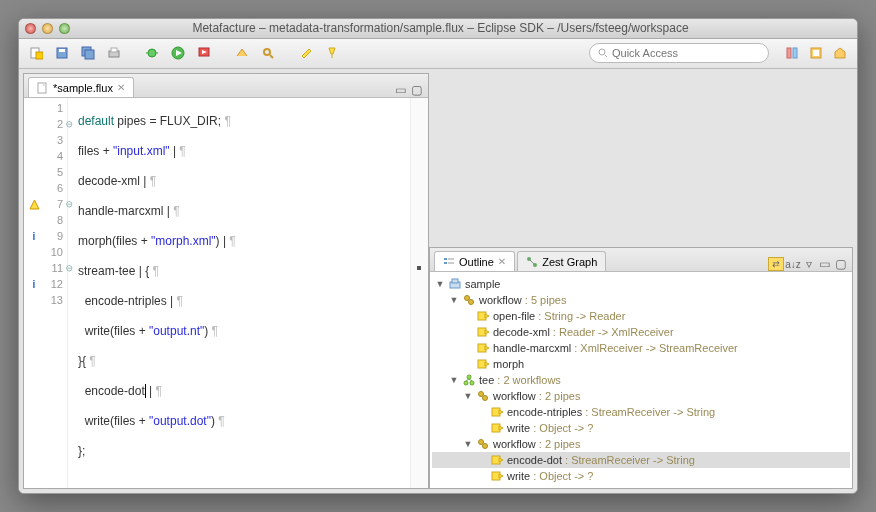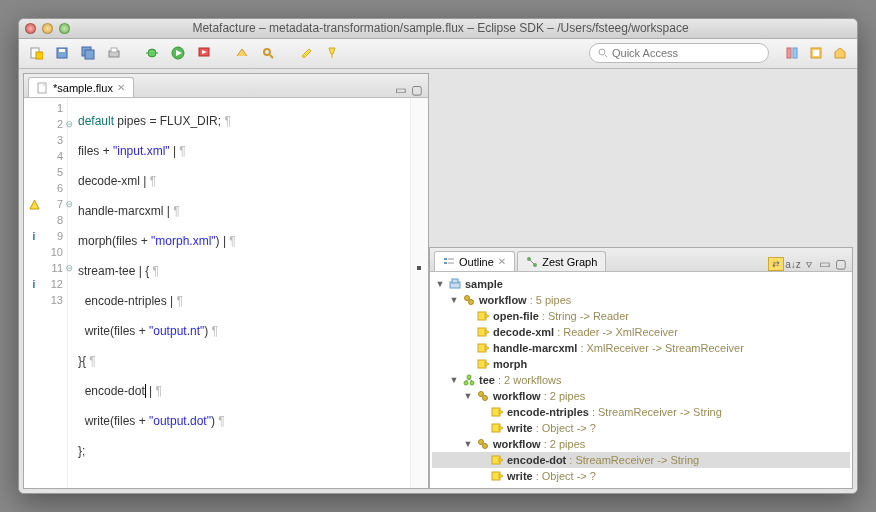--- a/index.html
+++ b/index.html
@@ -38,21 +38,21 @@
 .pilcrow { color:#bbb; }
 .cursor { border-right:1px solid #000; animation:blink 1s infinite; }
 @keyframes blink{50%{border-color:transparent;}}
 .ovpane { position:absolute; right:0; top:0; width:18px; height:100%; background:#fafafa; border-left:1px solid #eee; }
 .ovcur { width:4px; height:4px; background:#555; position:absolute; right:7px; top:168px; }
 .outline { flex:1; overflow:auto; font-size:11px; padding:4px 2px; }
 .onode { display:flex; align-items:center; height:16px; gap:3px; cursor:default; }
 .onode.sel { background:#dcdcdc; }
 .expander { width:10px; font-size:9px; color:#666; cursor:pointer; text-align:center;}
 .oicon { width:14px; height:14px; display:inline-flex; align-items:center; justify-content:center; font-size:10px; }
-.olabel { color:#333;font-weight:bold; }
+.olabel { color:#333; }
 .osuffix { color:#998a55; }
 .indent { display:inline-block; }
 svg { display:block; }
 </style>
 </head>
 <body>
 
 <div class="window">
   <div class="titlebar">
     <div class="tlights">

